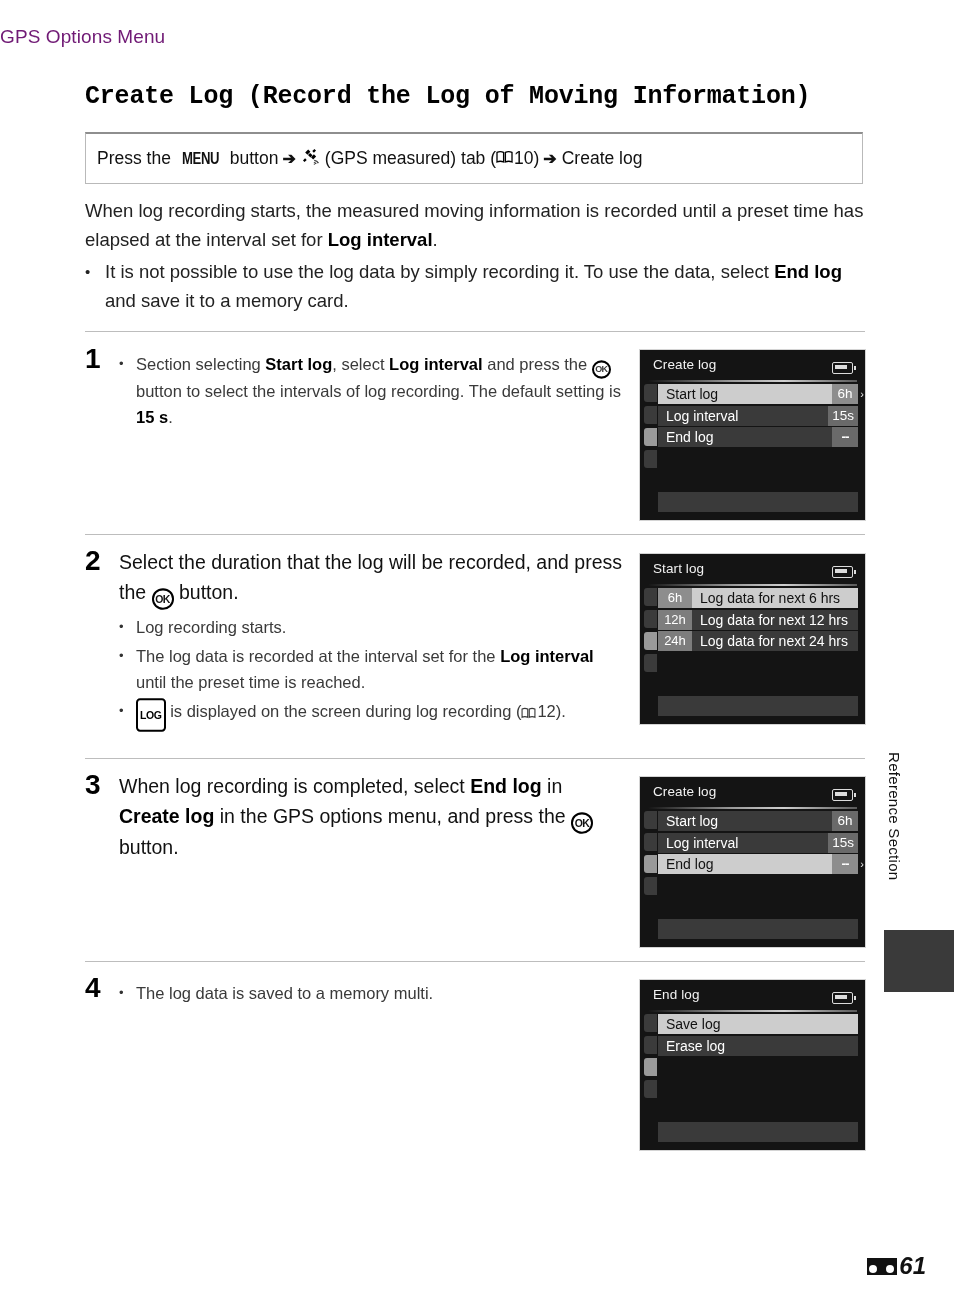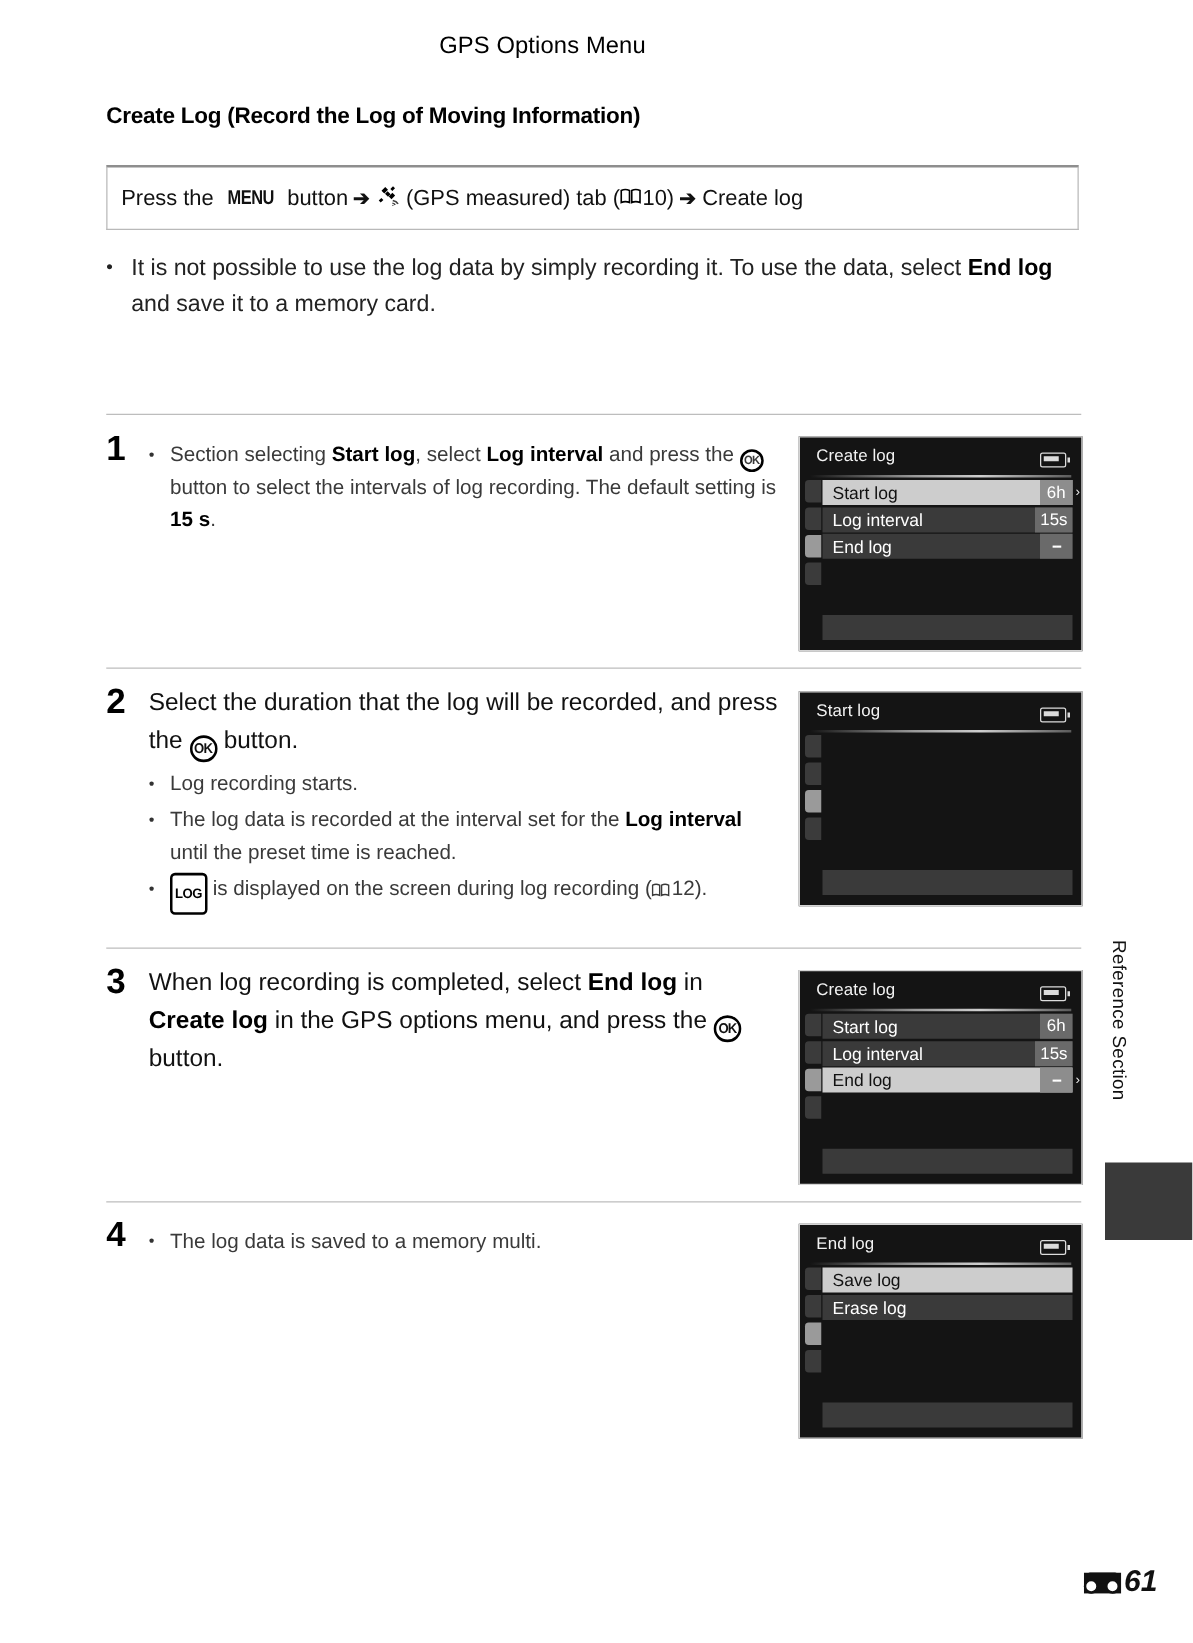--- a/index.html
+++ b/index.html
@@ -9,29 +9,30 @@
     font-family:"Liberation Sans", sans-serif;
     color:#000;
     position:relative;
     overflow:hidden;
   }
   .page{position:relative;width:954px;height:1314px;}
 
   
   .running-header{
     position:absolute;left:0;top:26px;width:868px;
-    text-align:center;
-    font-size:19px;color:#000000;letter-spacing:.1px;
+    text-align:left;
+    font-size:19px;color:#701a75;letter-spacing:.1px;
   }
 
   
   .section-title{
     position:absolute;left:85px;top:82px;width:790px;
-    font-size:18px;font-weight:bold;color:#000;
+    font-size:25px;font-weight:bold;color:#000;
     letter-spacing:-.2px;
+    font-family:Liberation Mono, monospace;
   }
 
   
   .path-box{
     position:absolute;left:85px;top:132px;width:778px;height:52px;
     border:1px solid #b9b9b9;border-top:2px solid #8e8e8e;
     box-sizing:border-box;
     display:flex;align-items:center;
     padding-left:11px;
     font-size:17.5px;color:#111;
@@ -234,20 +235,23 @@
             <path d="M12.4 11.8 q3.2 .5 4.6 3.0 l-1.2 .6 q-1.1-2.0-3.8-2.4 z"></path>
             <path d="M12.1 13.9 q1.8 .3 2.6 1.7 l-1.2 .6 q-.6-1.1-1.9-1.3 z"></path>
             <path d="M11.8 15.7 q.9 .2 1.3 .9 l-1.2 .4 z"></path>
           </g>
         </svg></span><span>(GPS measured) tab (</span><span class="book-icon"><svg width="17" height="14" viewBox="0 0 17 14">
           <path d="M1 2.4 q3.2-1.6 6.6 0 v9.6 q-3.4-1.5-6.6 0 z M9.4 2.4 q3.2-1.6 6.6 0 v9.6 q-3.4-1.5-6.6 0 z" fill="none" stroke="#000" stroke-width="1.3"></path>
         </svg></span><span>10)</span><span class="arrow-g">➔</span><span>Create log</span>
   </div>
 
   <div class="intro">
+    <div>
+      <span>When log recording starts, the measured moving information is recorded until a preset time has elapsed at the interval set for </span><b>Log interval</b><span>.</span>
+    </div>
     <div class="bullet-row">
       <div class="bullet-dot">•</div>
       <div class="bullet-txt">
         <span>It is not possible to use the log data by simply recording it. To use the data, select </span><b>End log</b><span> and save it to a memory card.</span>
       </div>
     </div>
   </div>
 
   <div class="rule" style="top:331px"></div>
   <div class="rule" style="top:534px"></div>
@@ -349,20 +353,31 @@
   <div class="cam" style="left:639px;top:553px">
     <div class="cam-title">Start log</div>
     <div class="cam-batt"></div>
     <div class="cam-sep"></div>
     <div class="cam-tabs">
       <div class="cam-tab"></div>
       <div class="cam-tab"></div>
       <div class="cam-tab lit"></div>
       <div class="cam-tab"></div>
     </div>
+    <div class="cam-list">
+      <div class="cam-row opt sel">
+        <span class="opt-badge">6h</span><span class="opt-text">Log data for next 6 hrs</span>
+      </div>
+      <div class="cam-row opt">
+        <span class="opt-badge">12h</span><span class="opt-text">Log data for next 12 hrs</span>
+      </div>
+      <div class="cam-row opt">
+        <span class="opt-badge">24h</span><span class="opt-text">Log data for next 24 hrs</span>
+      </div>
+    </div>
     <div class="cam-bottom"></div>
   </div>
 
   <div class="cam" style="left:639px;top:776px">
     <div class="cam-title">Create log</div>
     <div class="cam-batt"></div>
     <div class="cam-sep"></div>
     <div class="cam-tabs">
       <div class="cam-tab"></div>
       <div class="cam-tab"></div>

